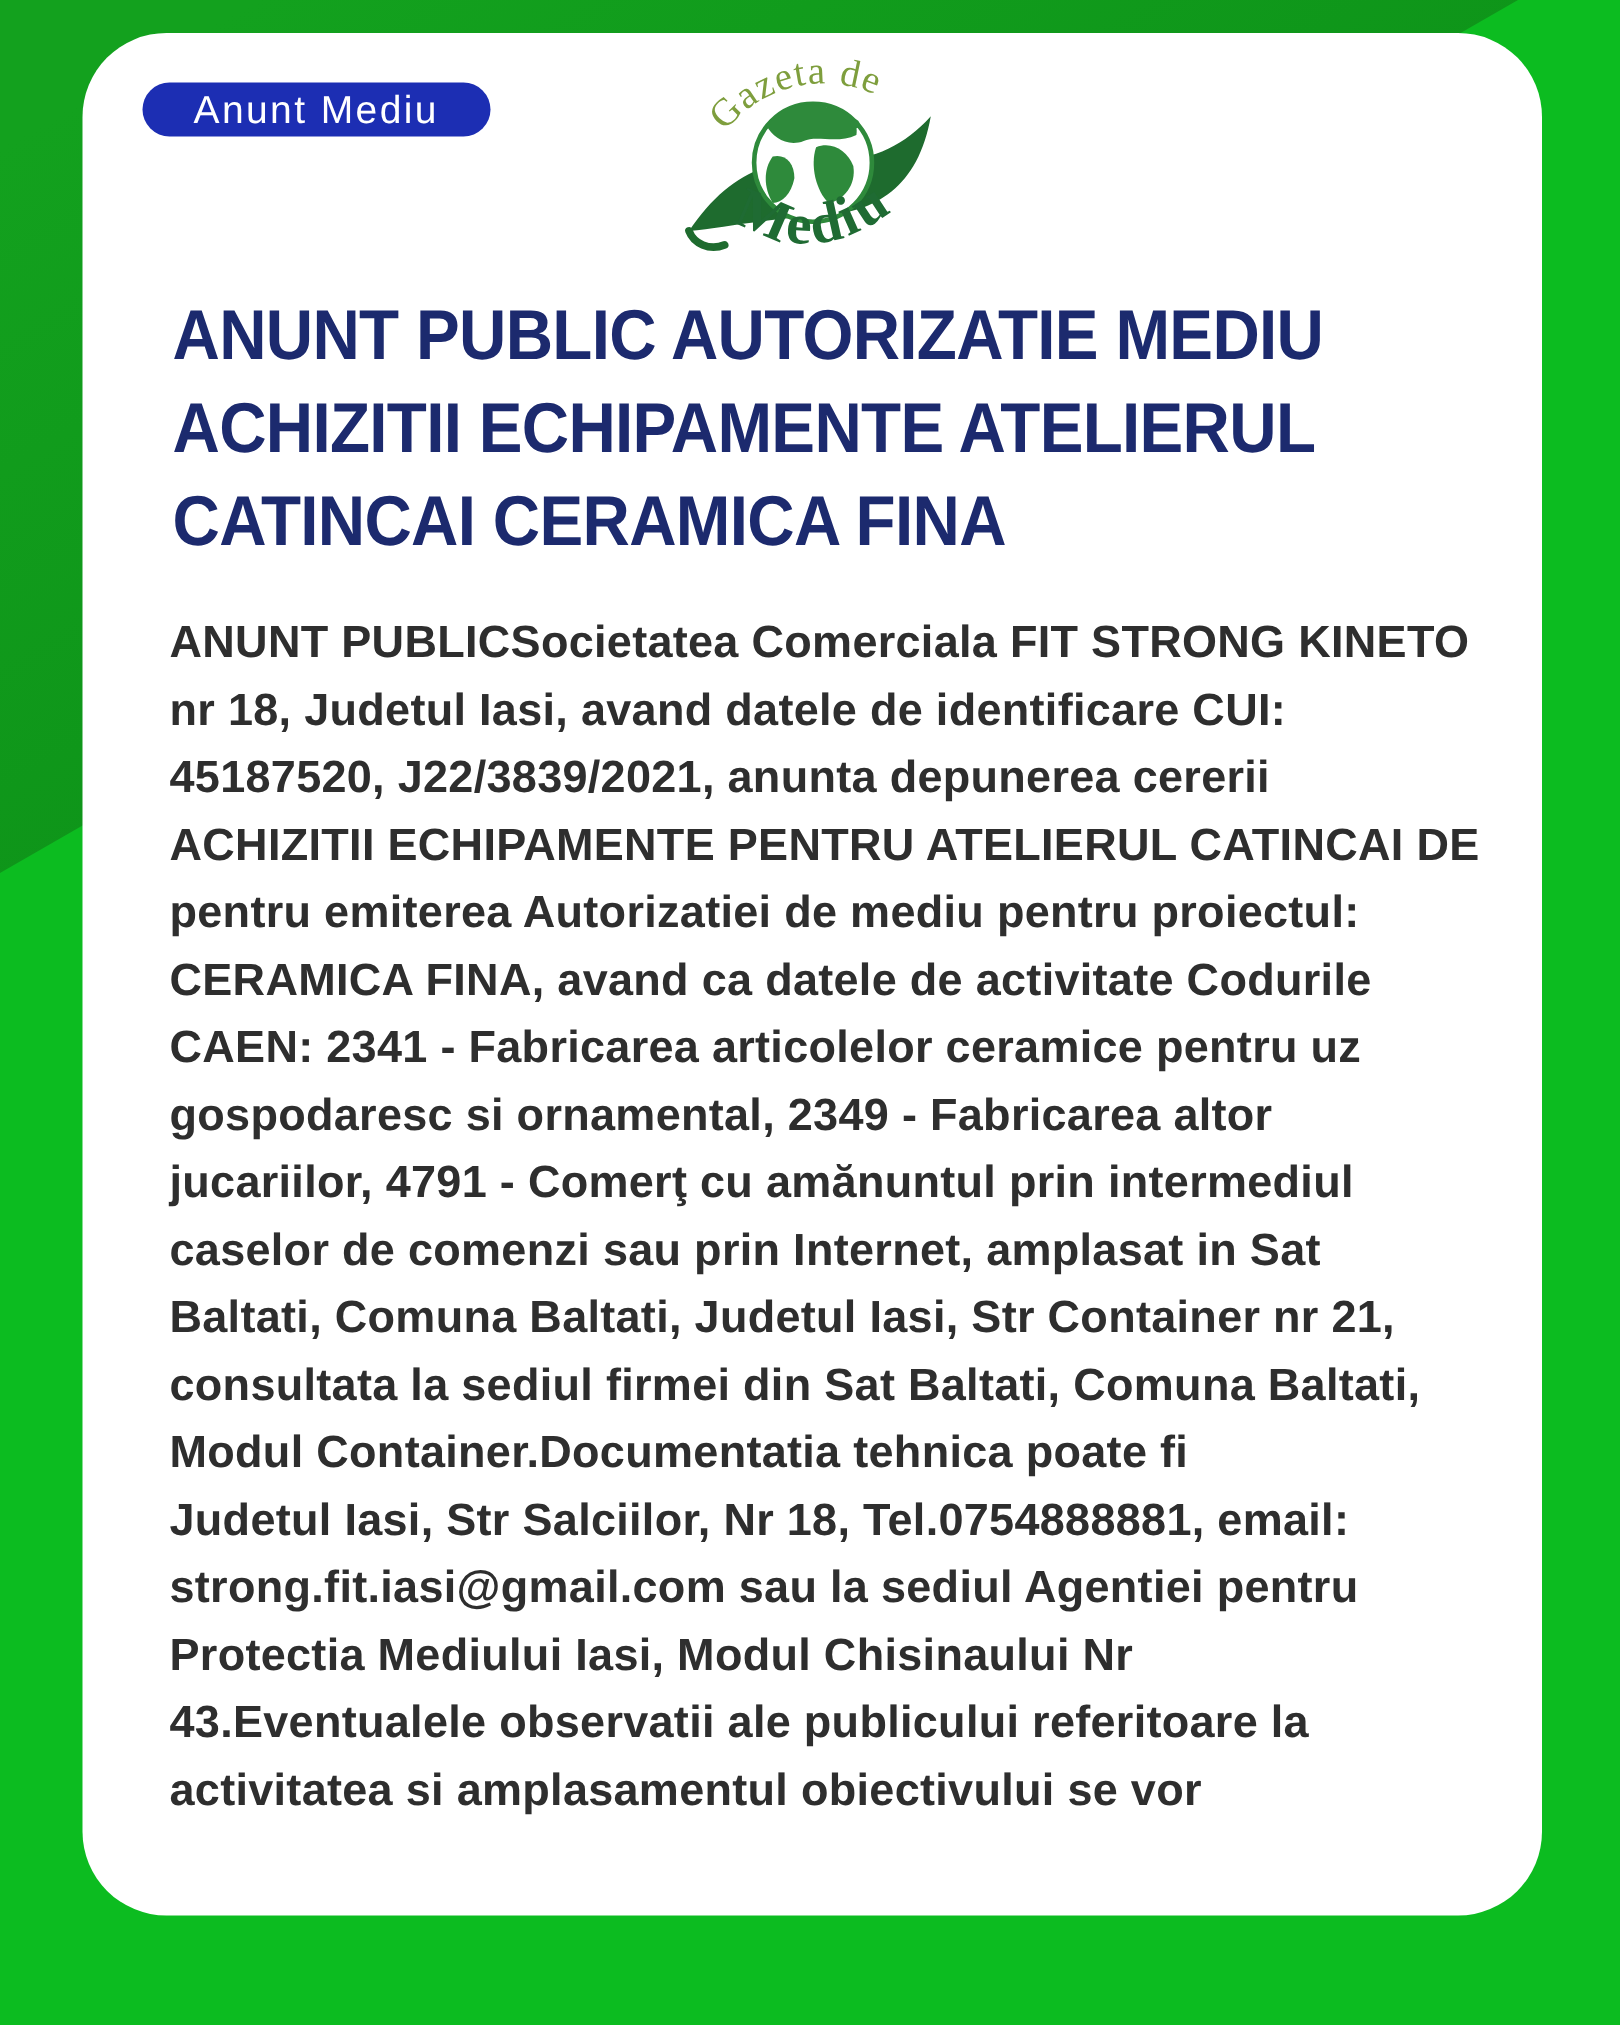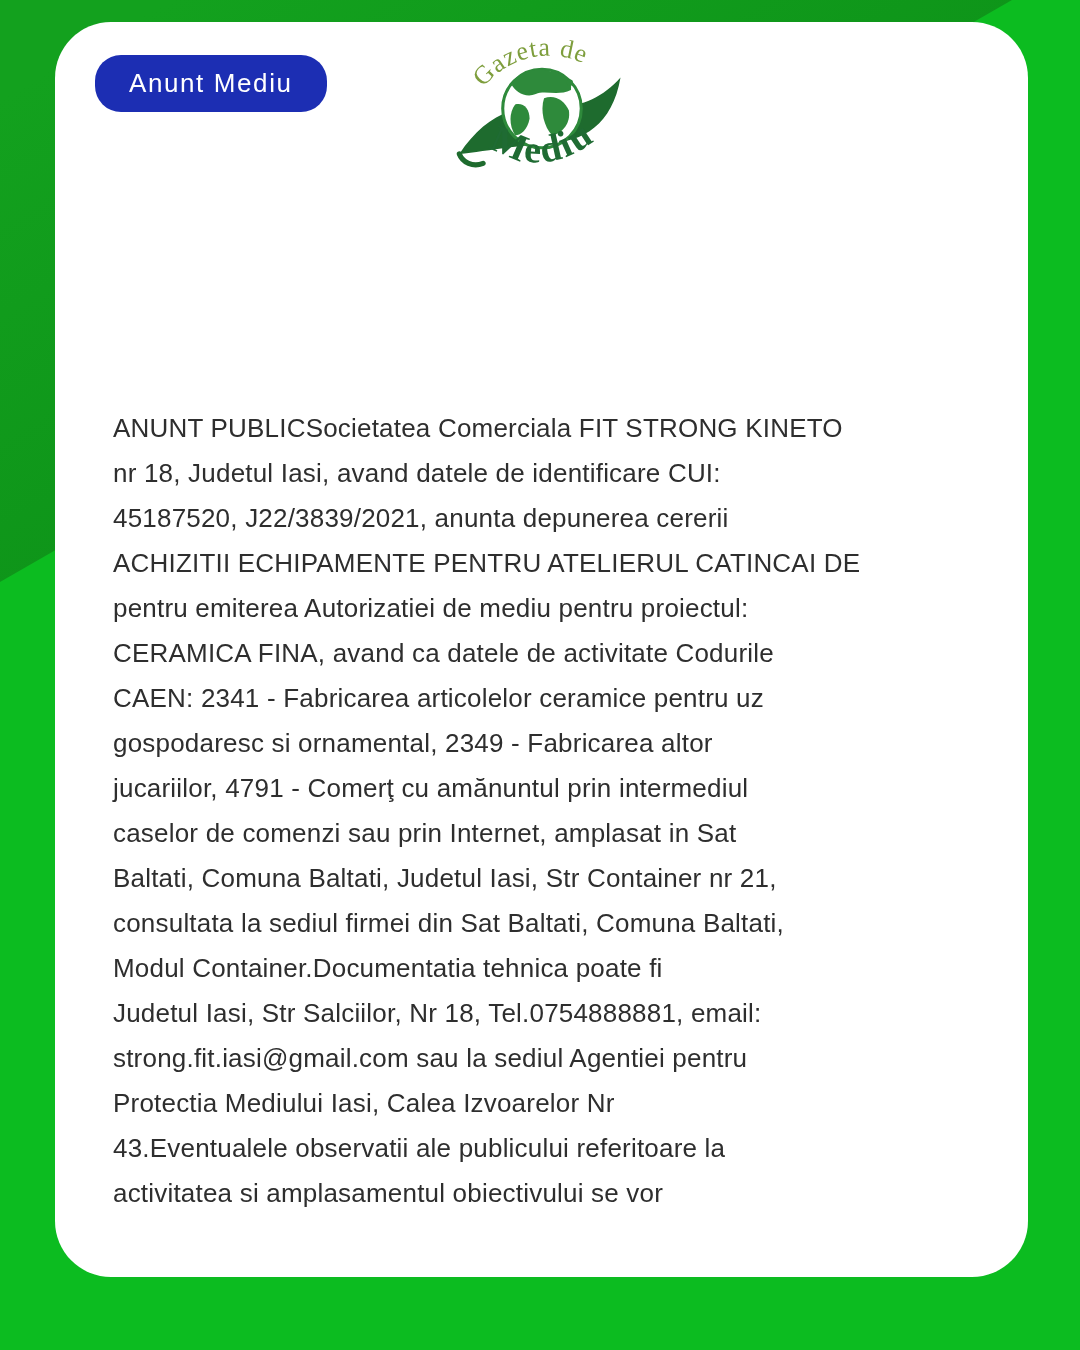--- a/index.html
+++ b/index.html
@@ -25,21 +25,21 @@
     width: 973px;
     height: 1255px;
     background: #ffffff;
     border-radius: 56px;
     overflow: hidden;
   }
   .badge {
     position: absolute;
     left: 40px;
     top: 33px;
-    height: 57px;
+    height: 36px;
     padding: 0 34px;
     background: #1c2eb3;
     border-radius: 26px;
     display: inline-flex;
     align-items: center;
     color: #ffffff;
     font-size: 26px;
     letter-spacing: 1.6px;
     font-weight: 400;
   }
@@ -81,23 +81,23 @@
     transform-origin: left center;
   }
   .body-block {
     position: absolute;
     left: 58px;
     top: 384px;
     color: #2e2e2e;
   }
   .body-line {
     white-space: nowrap;
-    font-size: 26px;
+    font-size: 30px;
     line-height: 45px;
-    font-weight: 400;
+    font-weight: 700;
     letter-spacing: 0.2px;
   }
 </style>
 </head>
 <body>
 
 <div class="canvas">
   <div class="bg-accent"></div>
 
   <div class="card">
@@ -128,36 +128,41 @@
 
         <text class="arc-top-text" text-anchor="middle">
           <textPath href="#arcTop" startOffset="50%">Gazeta de</textPath>
         </text>
         <text class="arc-bottom-text" text-anchor="middle">
           <textPath href="#arcBot" startOffset="50%">Mediu</textPath>
         </text>
       </svg>
     </div>
 
+    <div class="title-block">
+      <div class="title-line">ANUNT PUBLIC AUTORIZATIE MEDIU</div>
+      <div class="title-line">ACHIZITII ECHIPAMENTE ATELIERUL</div>
+      <div class="title-line">CATINCAI CERAMICA FINA</div>
+    </div>
 
     <div class="body-block">
       <div class="body-line">ANUNT PUBLICSocietatea Comerciala FIT STRONG KINETO</div>
       <div class="body-line">nr 18, Judetul Iasi, avand datele de identificare CUI:</div>
       <div class="body-line">45187520, J22/3839/2021, anunta depunerea cererii</div>
       <div class="body-line">ACHIZITII ECHIPAMENTE PENTRU ATELIERUL CATINCAI DE</div>
       <div class="body-line">pentru emiterea Autorizatiei de mediu pentru proiectul:</div>
       <div class="body-line">CERAMICA FINA, avand ca datele de activitate Codurile</div>
       <div class="body-line">CAEN: 2341 - Fabricarea articolelor ceramice pentru uz</div>
       <div class="body-line">gospodaresc si ornamental, 2349 - Fabricarea altor</div>
       <div class="body-line">jucariilor, 4791 - Comerţ cu amănuntul prin intermediul</div>
       <div class="body-line">caselor de comenzi sau prin Internet, amplasat in Sat</div>
       <div class="body-line">Baltati, Comuna Baltati, Judetul Iasi, Str Container nr 21,</div>
       <div class="body-line">consultata la sediul firmei din Sat Baltati, Comuna Baltati,</div>
       <div class="body-line">Modul Container.Documentatia tehnica poate fi</div>
       <div class="body-line">Judetul Iasi, Str Salciilor, Nr 18, Tel.0754888881, email:</div>
       <div class="body-line">strong.fit.iasi@gmail.com sau la sediul Agentiei pentru</div>
-      <div class="body-line">Protectia Mediului Iasi, Calea Izvoarelor Nr</div>
+      <div class="body-line">Protectia Mediului Iasi, Modul Chisinaului Nr</div>
       <div class="body-line">43.Eventualele observatii ale publicului referitoare la</div>
       <div class="body-line">activitatea si amplasamentul obiectivului se vor</div>
     </div>
 
   </div>
 </div>
 
 </body></html>

